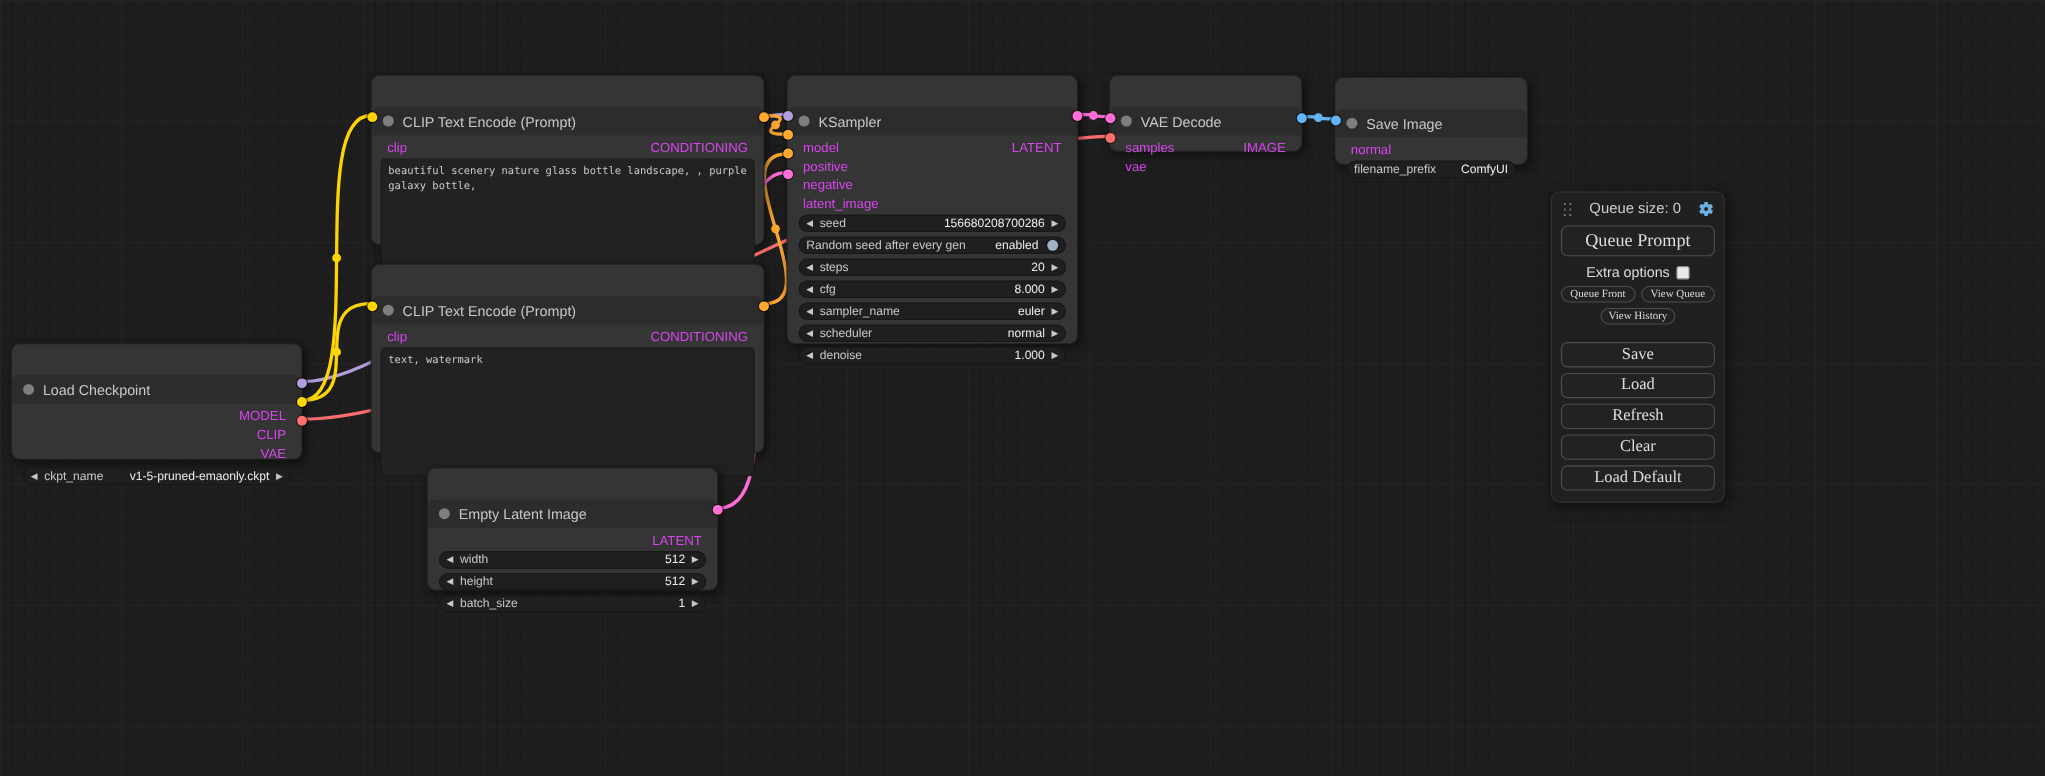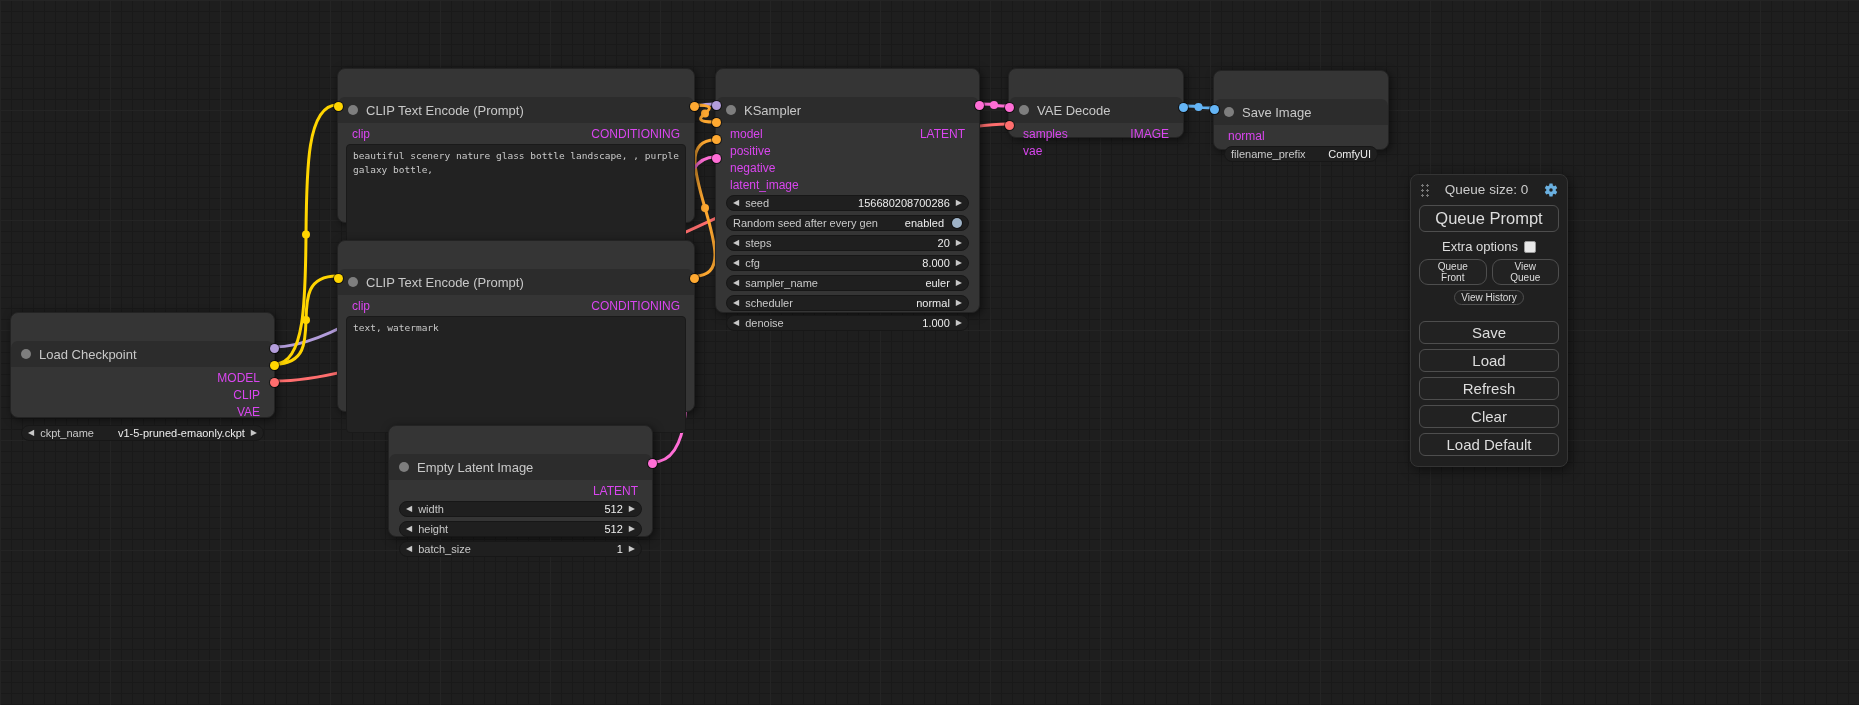--- a/index.html
+++ b/index.html
@@ -73,21 +73,21 @@
   .menu-header { display:flex; align-items:flex-start; gap:5px; height:18px; }
   .drag-handle {
     width:11px; height:15px; flex:0 0 auto;
     background-image:radial-gradient(#787878 1.1px, transparent 1.3px);
     background-size:5px 5px; background-position:1px 1px;
   }
   .queue-size { flex:1; text-align:center; color:#cccccc; font-size:13.5px; }
   .gear { flex:0 0 auto; cursor:pointer; }
   .btn {
     background:#222; color:#dddddd; border:1px solid #4e4e4e; border-radius:6px;
-    font-family:Liberation Sans, sans-serif; cursor:pointer; width:100%;
+    font-family:Liberation Serif, serif; cursor:pointer; width:100%;
   }
   .btn-queue { font-size:16.5px; padding:3px 0; }
   .btn-large { font-size:15px; padding:2px 0; }
   .small-btn { font-size:10px; padding:1px 6px; border-radius:9px; width:auto; }
   .extra-row { display:flex; align-items:center; justify-content:center; gap:6px; color:#dddddd; font-size:13px; margin-top:2px; }
   .checkbox { width:12px; height:12px; background:#e9e9e9; border:1px solid #9a9a9a; border-radius:2px; cursor:pointer; }
   .pair-row { display:flex; gap:5px; }
   .pair-row .small-btn { flex:1; }
   .center-row { display:flex; justify-content:center; }
 </style>

